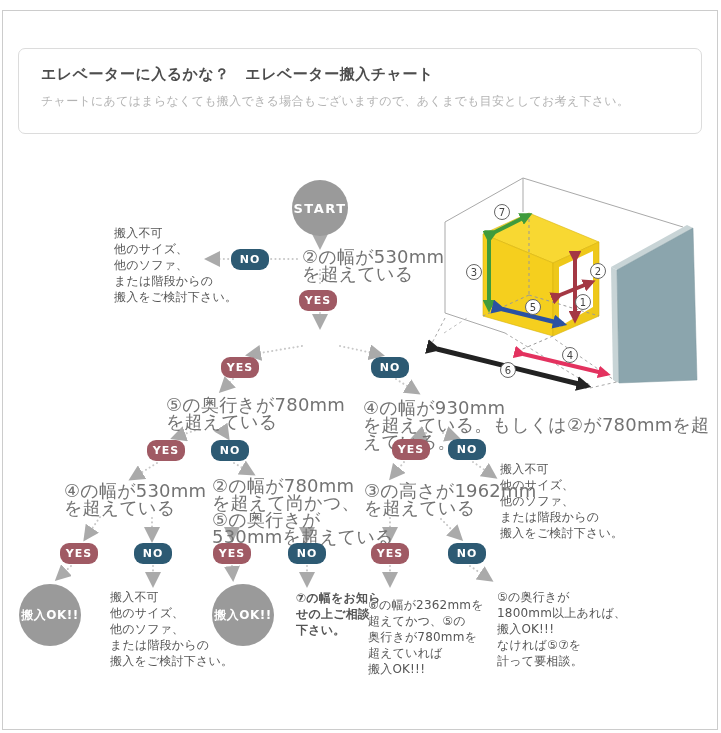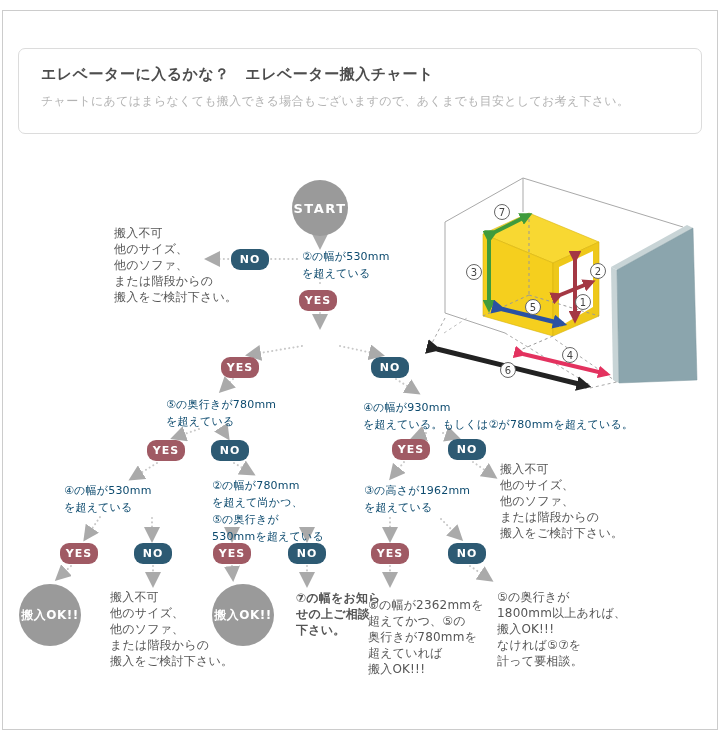--- a/index.html
+++ b/index.html
@@ -2,21 +2,21 @@
 <html><head>
 <meta charset="utf-8">
 <style>
   html,body{margin:0;padding:0;background:#fff;}
   body{font-family:"DejaVu Sans","Liberation Sans",sans-serif;}
   .page{position:relative;width:721px;height:733px;background:#fff;overflow:hidden;}
   .page-border{position:absolute;left:2px;top:10px;width:716px;height:720px;border:1px solid #cccccc;box-sizing:border-box;pointer-events:none;}
   .header-card{position:absolute;left:18px;top:48px;width:684px;height:86px;border:1px solid #dcdcdc;border-radius:7px;box-sizing:border-box;background:#fff;}
   .header-card h1{margin:0;position:absolute;left:22px;top:16px;font-size:15px;font-weight:bold;color:#4d4d4d;letter-spacing:0.5px;}
   .header-card p{margin:0;position:absolute;left:22px;top:44px;font-size:12px;color:#b3b3b3;letter-spacing:0.3px;}
-  .qtext{position:absolute;font-size:11px;line-height:17px;color:#0c4a6e;white-space:pre-line;letter-spacing:0.2px;}
+  .qtext{position:absolute;font-size:18px;line-height:17px;color:#737373;white-space:pre-line;letter-spacing:0.2px;}
   .rtext{position:absolute;font-size:12px;line-height:16px;color:#555;white-space:pre-line;letter-spacing:0.2px;}
   .tag{position:absolute;width:38px;height:21px;border-radius:9px;color:#fff;font-size:11px;font-weight:bold;letter-spacing:1px;display:flex;align-items:center;justify-content:center;}
   .tag.yes{background:#a05a64;}
   .tag.no{background:#2d5a73;}
   .circle{position:absolute;border-radius:50%;background:#9a9a9a;color:#fff;font-weight:bold;display:flex;align-items:center;justify-content:center;}
   .circle.start{left:292px;top:180px;width:56px;height:56px;font-size:13px;letter-spacing:1.5px;}
   .circle.ok{width:62px;height:62px;font-size:12px;letter-spacing:0.5px;text-align:right;}
   svg{position:absolute;}
   .connectors{left:0;top:0;}
   .illus{left:425px;top:168px;}

